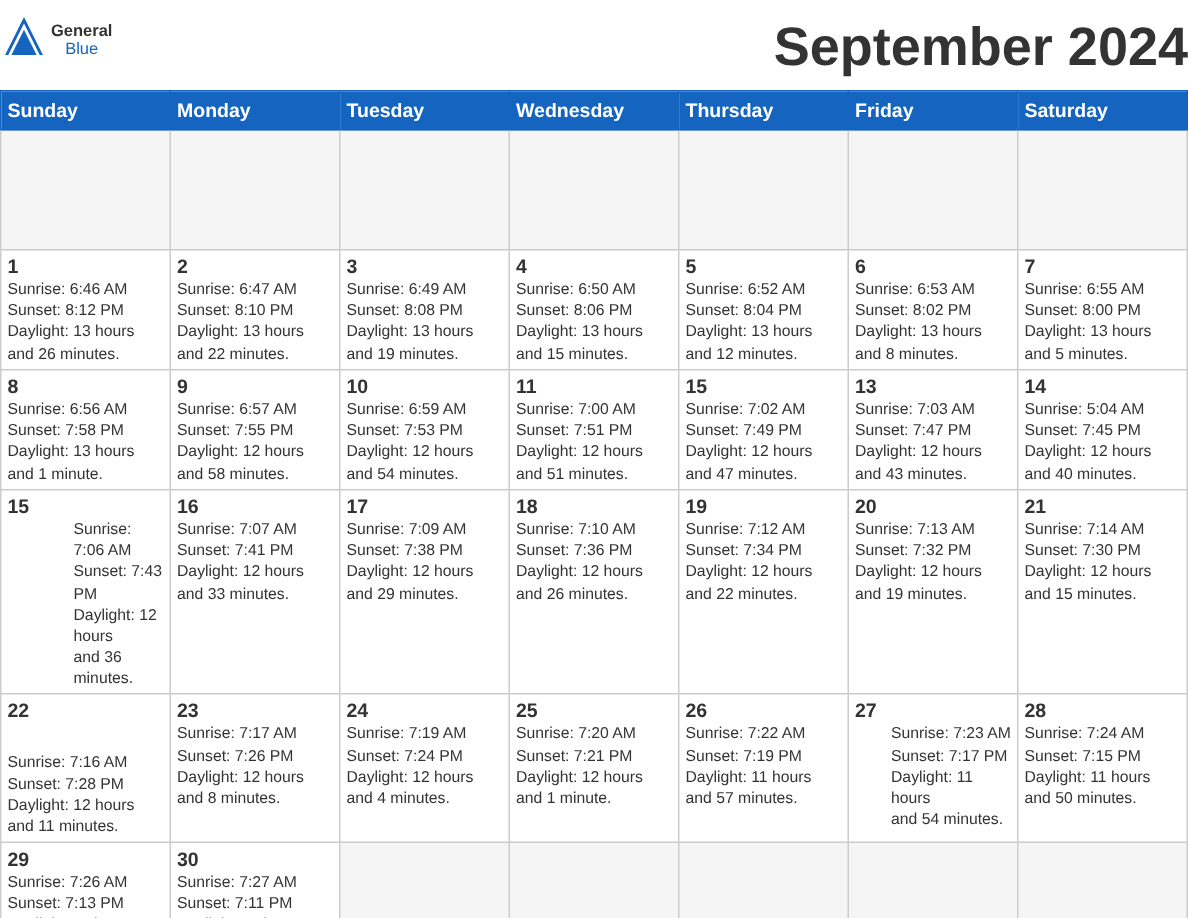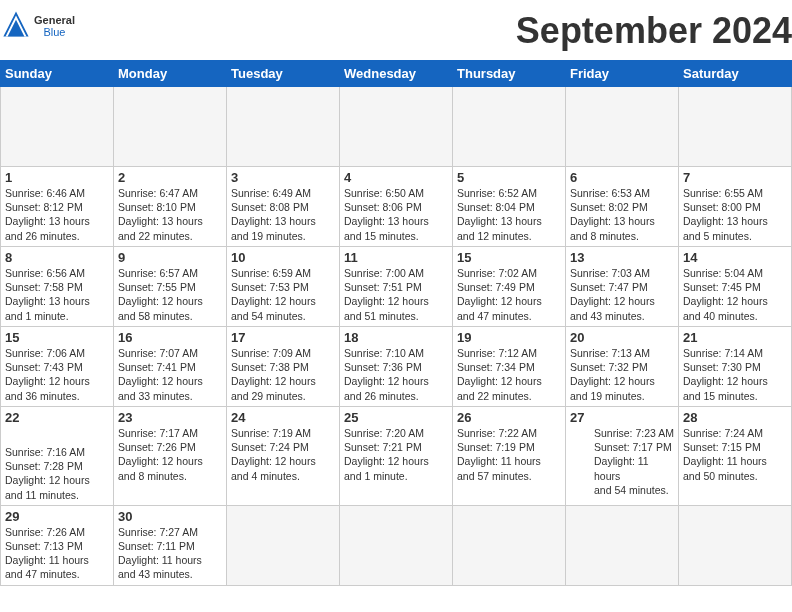--- a/index.html
+++ b/index.html
@@ -230,21 +230,21 @@
             <span class="day-num">14</span>
             <div class="day-info" style="white-space: pre-line;">Sunrise: 5:04 AM
 Sunset: 7:45 PM
 Daylight: 12 hours
 and 40 minutes.</div>
           </td>
         </tr>
         <tr class="row-even">
           <td>
             <span class="day-num">15</span>
-            <div class="day-info" style="white-space: pre-line;">Sunrise: 7:06 AM
+            <div class="day-info" style="white-space: pre-line; margin-left: 44px;">Sunrise: 7:06 AM
 Sunset: 7:43 PM
 Daylight: 12 hours
 and 36 minutes.</div>
           </td>
           <td>
             <span class="day-num">16</span>
             <div class="day-info" style="white-space: pre-line;">Sunrise: 7:07 AM
 Sunset: 7:41 PM
 Daylight: 12 hours
 and 33 minutes.</div>

